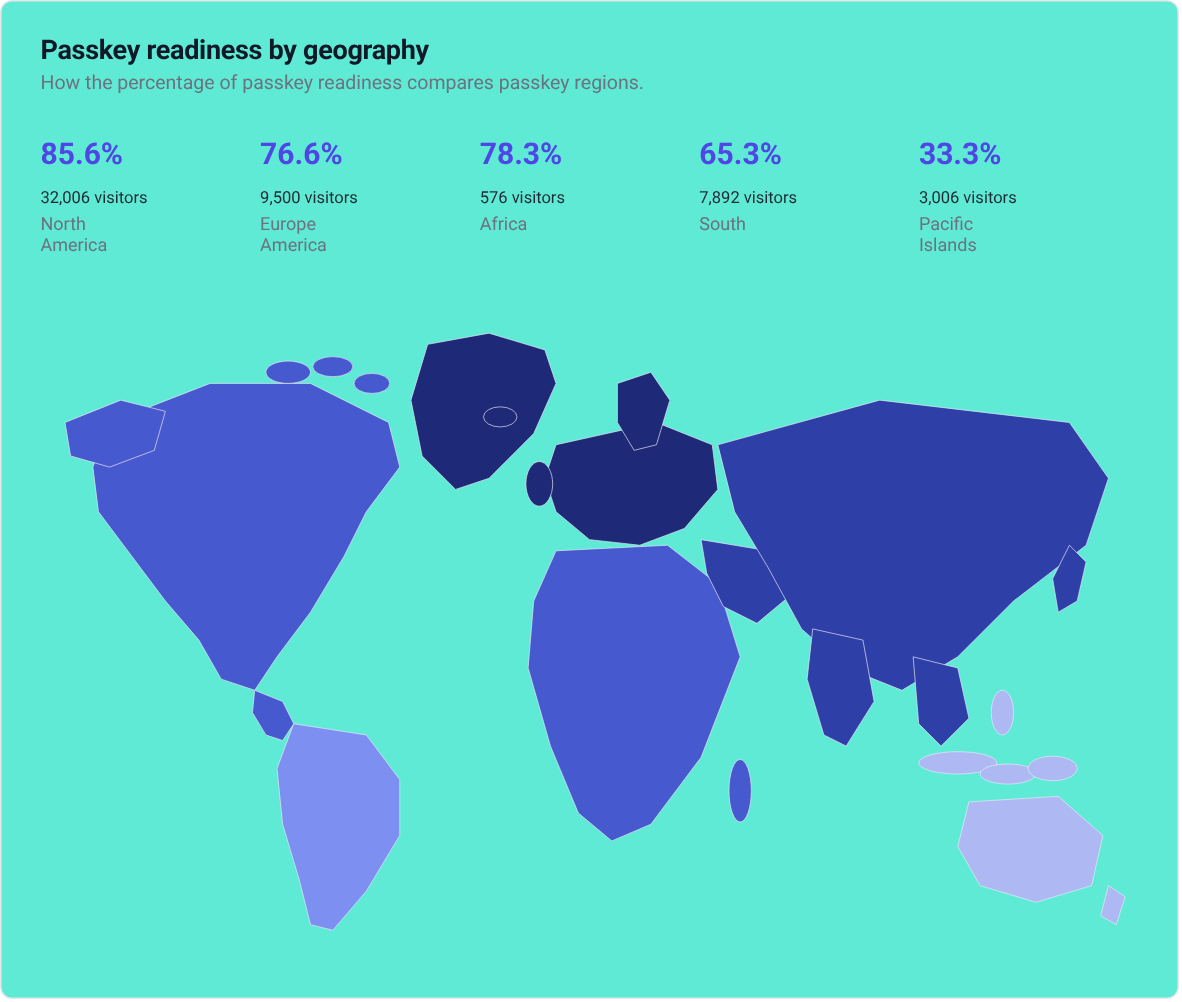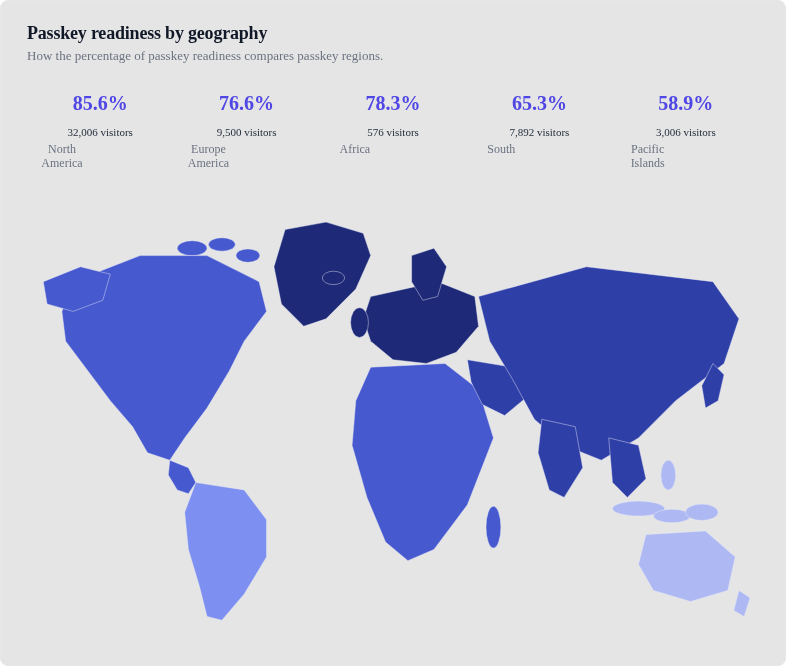--- a/index.html
+++ b/index.html
@@ -8,45 +8,43 @@
     background: #fff;
     width: 788px;
     height: 668px;
     overflow: hidden;
   }
   .card {
     width: 786px;
     height: 666px;
     border: 1px solid #e5e7eb;
     border-radius: 8px;
-    background: #e5e5e5;
+    background: #5eead4;
     overflow: hidden;
     position: relative;
-    font-family: Liberation Serif, serif;
   }
   .header {
     padding: 22px 26px 20px 26px;
   }
   .title {
     font-size: 18px;
     font-weight: 700;
     color: #111827;
     letter-spacing: -0.2px;
   }
   .subtitle {
     font-size: 13px;
     color: #6b7280;
     margin-top: 4px;
   }
   .stats {
     display: flex;
     gap: 0;
     padding: 0 26px 22px 26px;
     margin-top: 8px;
-    text-align: center;
   }
   .stat {
     flex: 1;
     min-width: 0;
   }
   .stat-pct {
     font-size: 20px;
     font-weight: 700;
     color: #4f46e5;
     line-height: 1.1;
@@ -105,21 +103,21 @@
       <div class="stat-pct">78.3%</div>
       <div class="stat-visitors">576 visitors</div>
       <div class="stat-region">Africa</div>
     </div>
     <div class="stat">
       <div class="stat-pct">65.3%</div>
       <div class="stat-visitors">7,892 visitors</div>
       <div class="stat-region">South</div>
     </div>
     <div class="stat">
-      <div class="stat-pct">58.9%</div>
+      <div class="stat-pct">33.3%</div>
       <div class="stat-visitors">3,006 visitors</div>
       <div class="stat-region">Pacific Islands</div>
     </div>
   </div>
 
   <div class="map-wrap">
     <svg class="world-map" viewBox="0 0 1000 560">
 
       <path d="M355 20 L410 10 L460 25 L470 55 L450 100 L410 140 L380 150 L350 120 L340 70 Z" fill="#1e2a78"></path>
 

